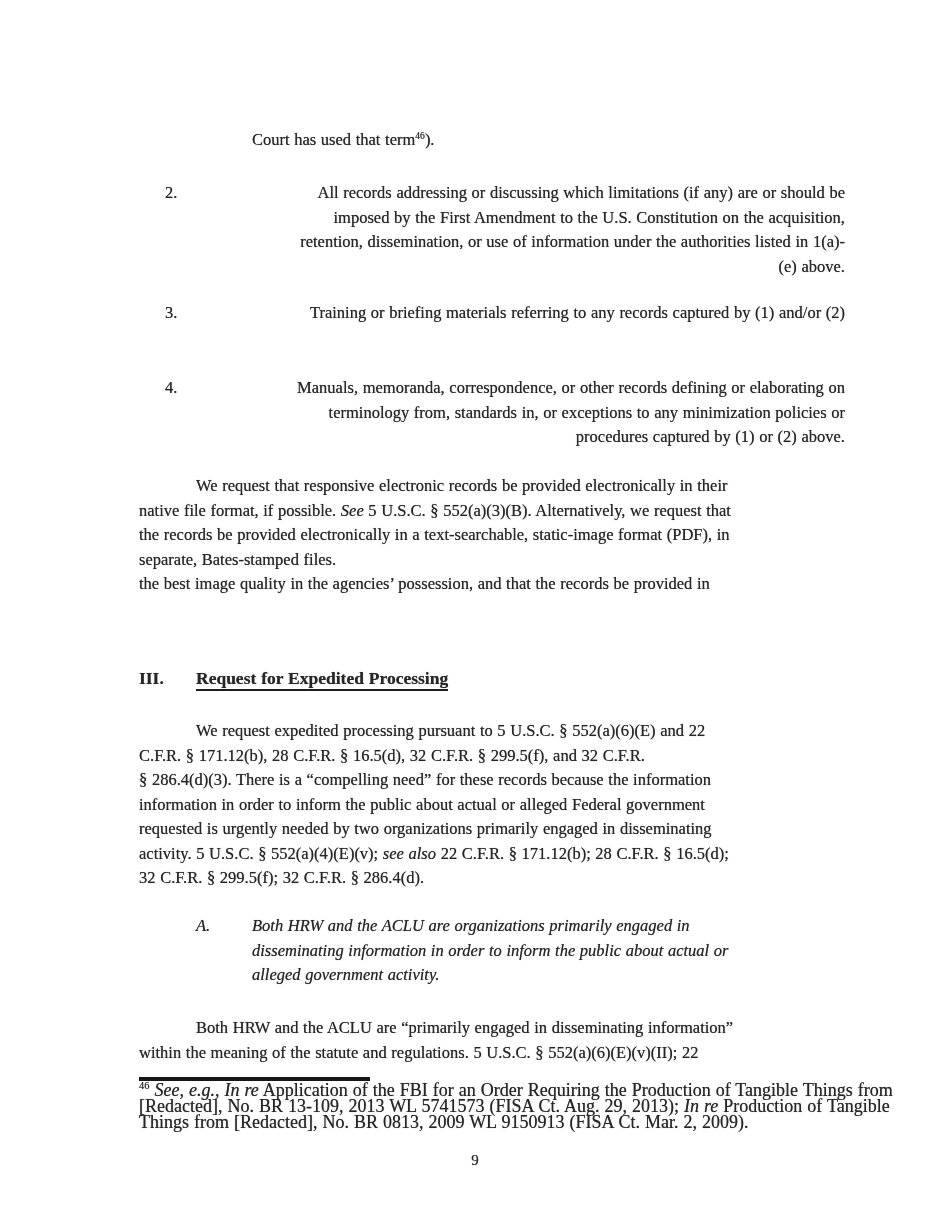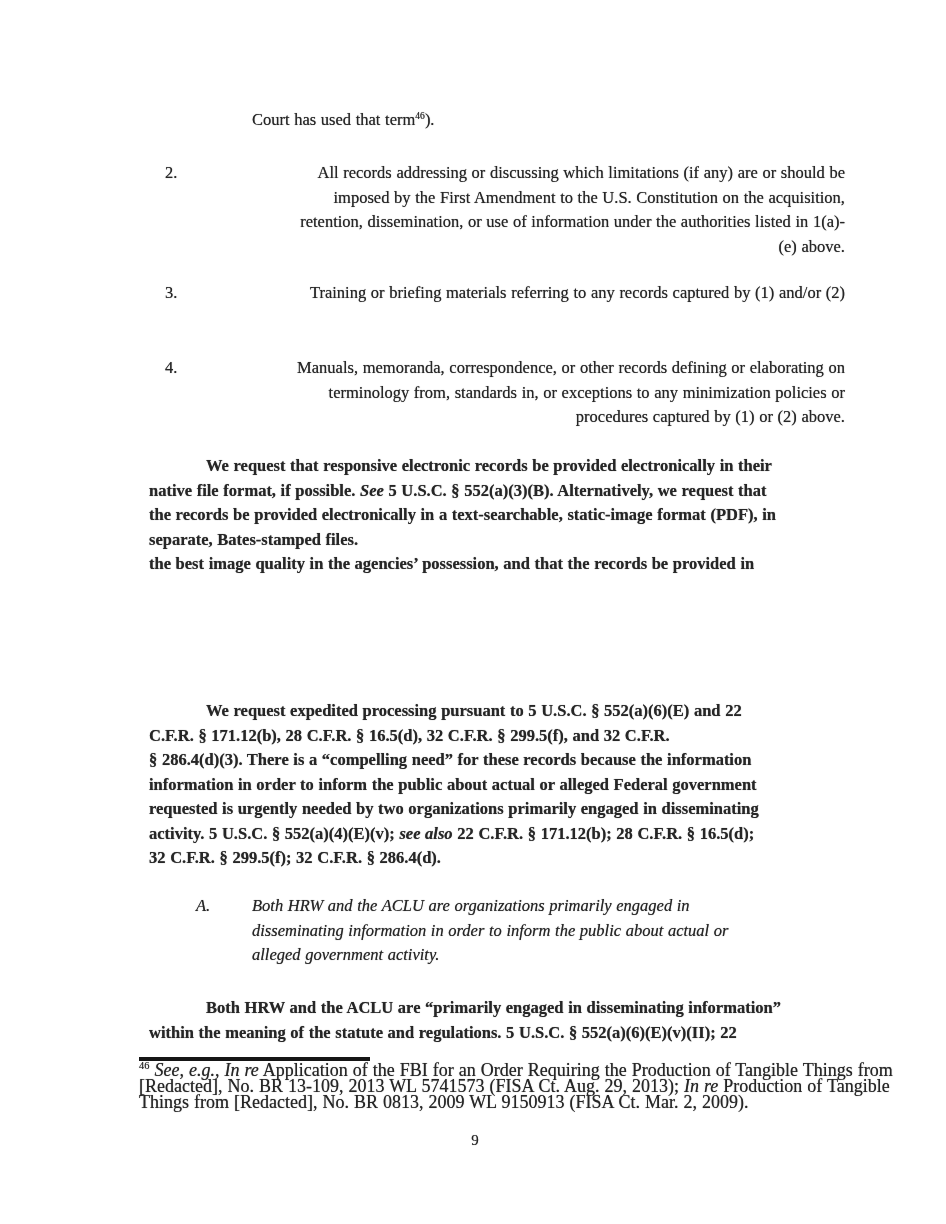--- a/index.html
+++ b/index.html
@@ -6,25 +6,25 @@
   .page{
     position:relative;
     width:946px;height:1224px;
     background:#ffffff;
     font-family:"Liberation Serif","DejaVu Serif",serif;
     color:#262626;
     overflow:hidden;
     text-shadow:0 0 0.8px rgba(45,45,45,0.75);
     word-spacing:0.5px;
   }
-  .abs{position:absolute;}
+  .abs{position:absolute;margin-top:20px;}
   .ln{white-space:nowrap;}
   .body-txt{font-size:16.5px;line-height:24.5px;}
   .intro{left:252px;top:108px;}
-  .para{left:149px;top:0;width:690px;font-weight:bold;}
+  .para{left:139px;top:0;width:690px;}
   .ind{padding-left:57px;}
   .list-item{left:165px;width:680px;}
   .num{position:absolute;left:0;top:0;}
   .li-lines{margin-left:30px;text-align:right;}
   .heading{left:139px;top:645px;font-size:17.5px;line-height:26px;font-weight:bold;}
   .h-num{display:inline-block;width:57px;}
   .h-title{border-bottom:2px solid #1d1d1d;padding-bottom:1px;}
   .a-block{left:196px;top:894px;font-style:italic;width:600px;}
   .a-lines{margin-left:56px;}
   .it{font-style:italic;}
@@ -68,20 +68,23 @@
 
   <div class="abs body-txt para" style="top:454px">
     <div class="ln ind"><span>We request that responsive electronic records be provided electronically in their</span></div>
     <div class="ln"><span>native file format, if possible. </span><span class="it">See</span><span> 5 U.S.C. § 552(a)(3)(B). Alternatively, we request that</span></div>
     <div class="ln"><span>the records be provided electronically in a text-searchable, static-image format (PDF), in</span></div>
     <div class="ln"><span>separate, Bates-stamped files.</span></div>
     <div class="ln"><span>the best image quality in the agencies’ possession, and that the records be provided in</span></div>
   </div>
 
 
+  <div class="abs heading ln">
+    <span class="h-num">III.</span><span class="h-title">Request for Expedited Processing</span>
+  </div>
 
   <div class="abs body-txt para" style="top:699px">
     <div class="ln ind"><span>We request expedited processing pursuant to 5 U.S.C. § 552(a)(6)(E) and 22</span></div>
     <div class="ln"><span>C.F.R. § 171.12(b), 28 C.F.R. § 16.5(d), 32 C.F.R. § 299.5(f), and 32 C.F.R.</span></div>
     <div class="ln"><span>§ 286.4(d)(3). There is a “compelling need” for these records because the information</span></div>
     <div class="ln"><span>information in order to inform the public about actual or alleged Federal government</span></div>
     <div class="ln"><span>requested is urgently needed by two organizations primarily engaged in disseminating</span></div>
     <div class="ln"><span>activity. 5 U.S.C. § 552(a)(4)(E)(v); </span><span class="it">see also</span><span> 22 C.F.R. § 171.12(b); 28 C.F.R. § 16.5(d);</span></div>
     <div class="ln"><span>32 C.F.R. § 299.5(f); 32 C.F.R. § 286.4(d).</span></div>
   </div>

